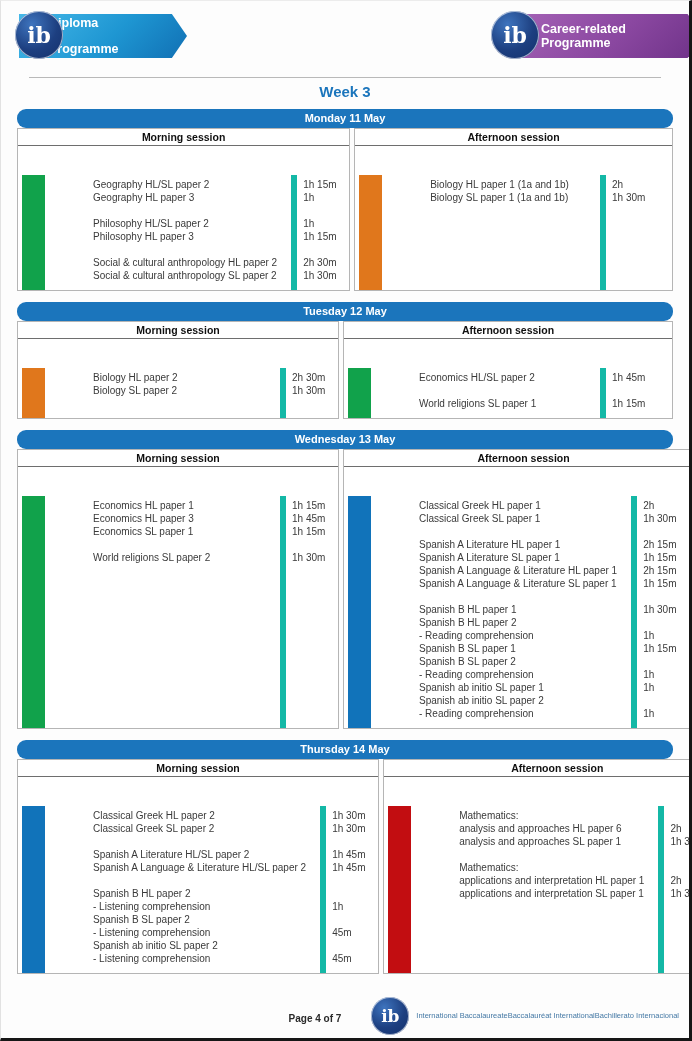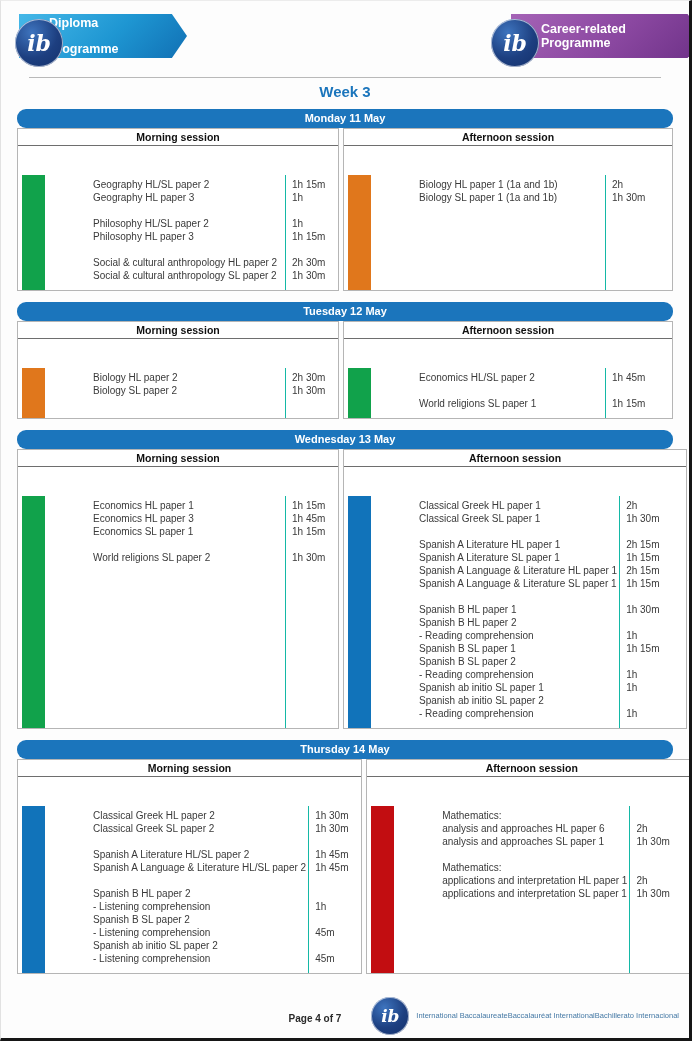--- a/index.html
+++ b/index.html
@@ -17,24 +17,24 @@
   .logo.dp{width:160px;}
   .logo.cp{width:186px;}
   .banner{
     position:absolute;top:3px;height:44px;display:flex;flex-direction:column;justify-content:center;
     padding-left:30px;color:#fff;font-weight:bold;font-size:12.5px;line-height:14.5px;
     clip-path:polygon(0 0,91% 0,100% 50%,91% 100%,0 100%);
   }
   .dp .banner{left:4px;width:138px;background:linear-gradient(135deg,#45b8e8 0%,var(--dp-banner) 55%,#1170b4 100%);gap:12px;}
   .cp .banner{left:20px;width:164px;background:linear-gradient(135deg,#a563b6 0%,var(--cp-banner) 55%,#6d3187 100%);}
   .ib-circle{
-    position:absolute;left:0;top:8px;width:48px;height:48px;border-radius:50%;
+    position:absolute;left:0;top:0;width:48px;height:48px;border-radius:50%;
     background:radial-gradient(circle at 35% 28%,#3e74be 0%,#1d3f80 55%,var(--emblem-navy) 100%);
     color:#fff;display:flex;align-items:center;justify-content:center;
-    font-family:"DejaVu Serif",serif;font-style:italic;font-weight:bold;font-size:22px;
+    font-family:"DejaVu Serif",serif;font-weight:bold;font-size:22px;
     box-shadow:0 0 0 1px rgba(255,255,255,.6) inset;
   }
   
   .rule{border:none;border-top:1px solid #b9b9b9;margin:16px 28px 5px 28px;}
   .week-title{margin:0 0 9px 0;text-align:center;font-size:15px;font-weight:bold;color:var(--title-blue);}
   
   .days{flex:0 0 auto;}
   .day{margin:0 16px 11px 16px;}
   .day-header{
     height:19px;line-height:19px;text-align:center;color:#fff;font-weight:bold;font-size:11px;
@@ -42,21 +42,21 @@
   }
   .day-tables{display:flex;gap:4px;}
   .session{border:1px solid var(--table-border);background:#fff;display:flex;flex-direction:column;box-sizing:border-box;gap:29px;}
   .session.morning{flex:0 0 322px;}
   .session.afternoon{flex:1;}
   .session-header{text-align:center;font-weight:bold;font-size:10.5px;color:#101010;padding:2px 0;border-bottom:1px solid #6e6e6e;}
   .session-body{display:flex;flex:1;}
   .color-bar{width:23px;margin-left:4px;flex:0 0 23px;}
   .session-rows{flex:1;display:flex;min-width:0;padding-left:39px;}
   .col-names{flex:1;min-width:0;padding:3px 2px 8px 9px;overflow:hidden;}
-  .col-times{border-left:1px solid #14b8a6;padding:3px 0 8px 6px;}
+  .col-times{border-left:6px solid #14b8a6;padding:3px 0 8px 6px;margin-left:12px;}
   .morning .col-times{width:46px;flex:0 0 46px;}
   .afternoon .col-times{width:60px;flex:0 0 60px;}
   .row-name,.row-time{font-size:10px;line-height:13px;color:var(--text-dark);white-space:nowrap;overflow:hidden;}
   
   .pfooter{margin-top:auto;position:relative;height:74px;flex:0 0 74px;}
   .page-num{position:absolute;left:0;right:60px;text-align:center;top:28px;font-size:10px;font-weight:bold;color:#2a2a2a;}
   .ib-footer{position:absolute;right:10px;top:12px;display:flex;align-items:center;gap:7px;}
   .ib-footer .ib-circle{position:static;width:38px;height:38px;font-size:17px;flex:0 0 38px;}
   .ib-lines{display:flex;flex-direction:row;}
   .ib-lines span{font-size:7.5px;line-height:9.5px;color:var(--footer-text-blue);white-space:nowrap;}

